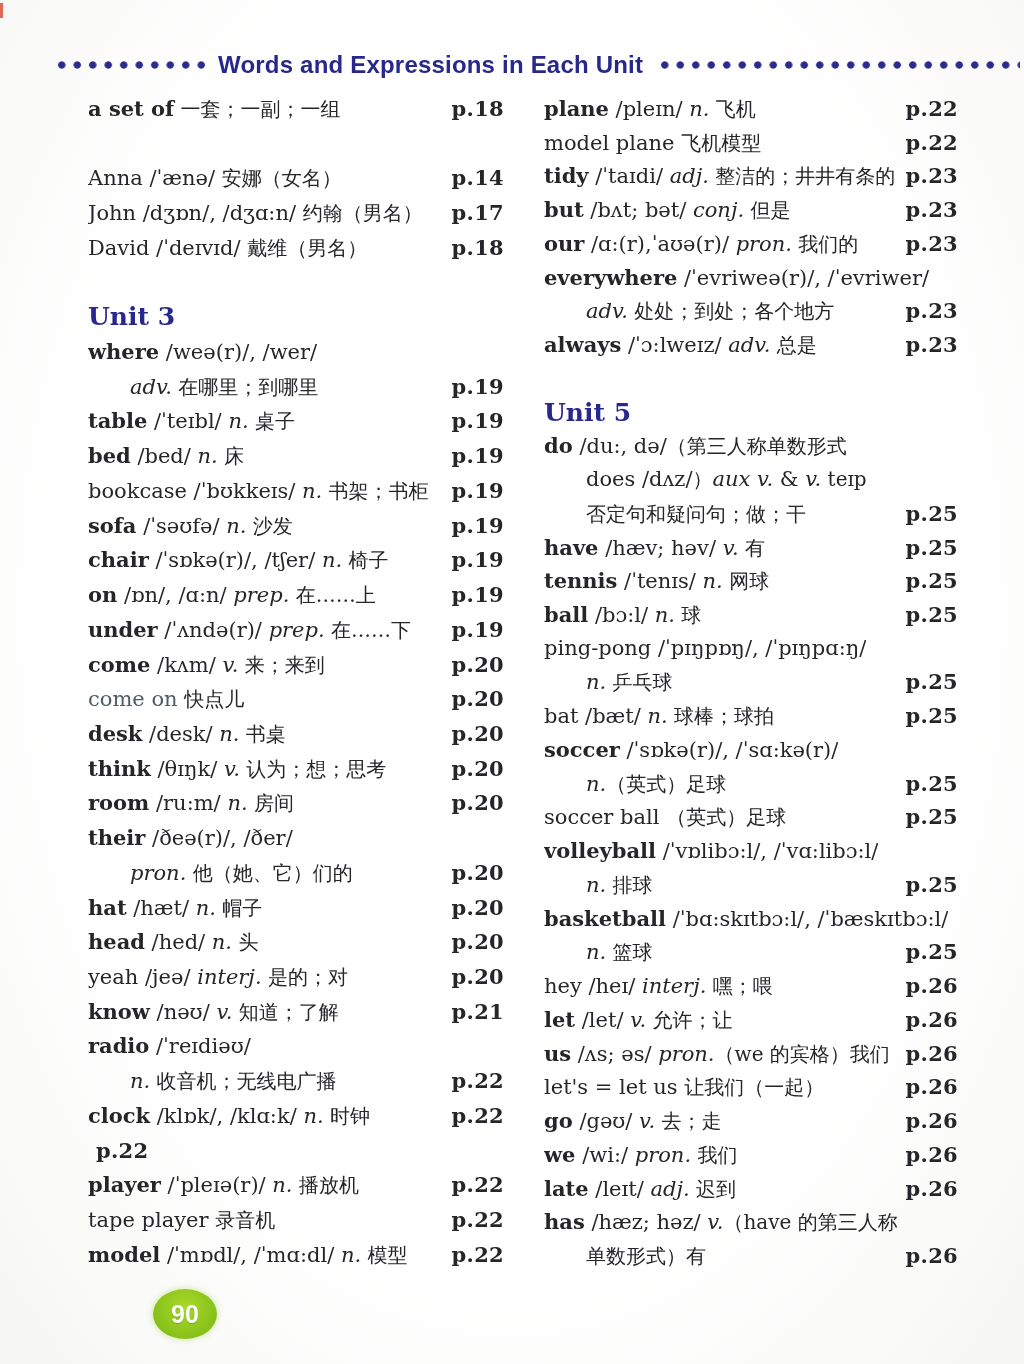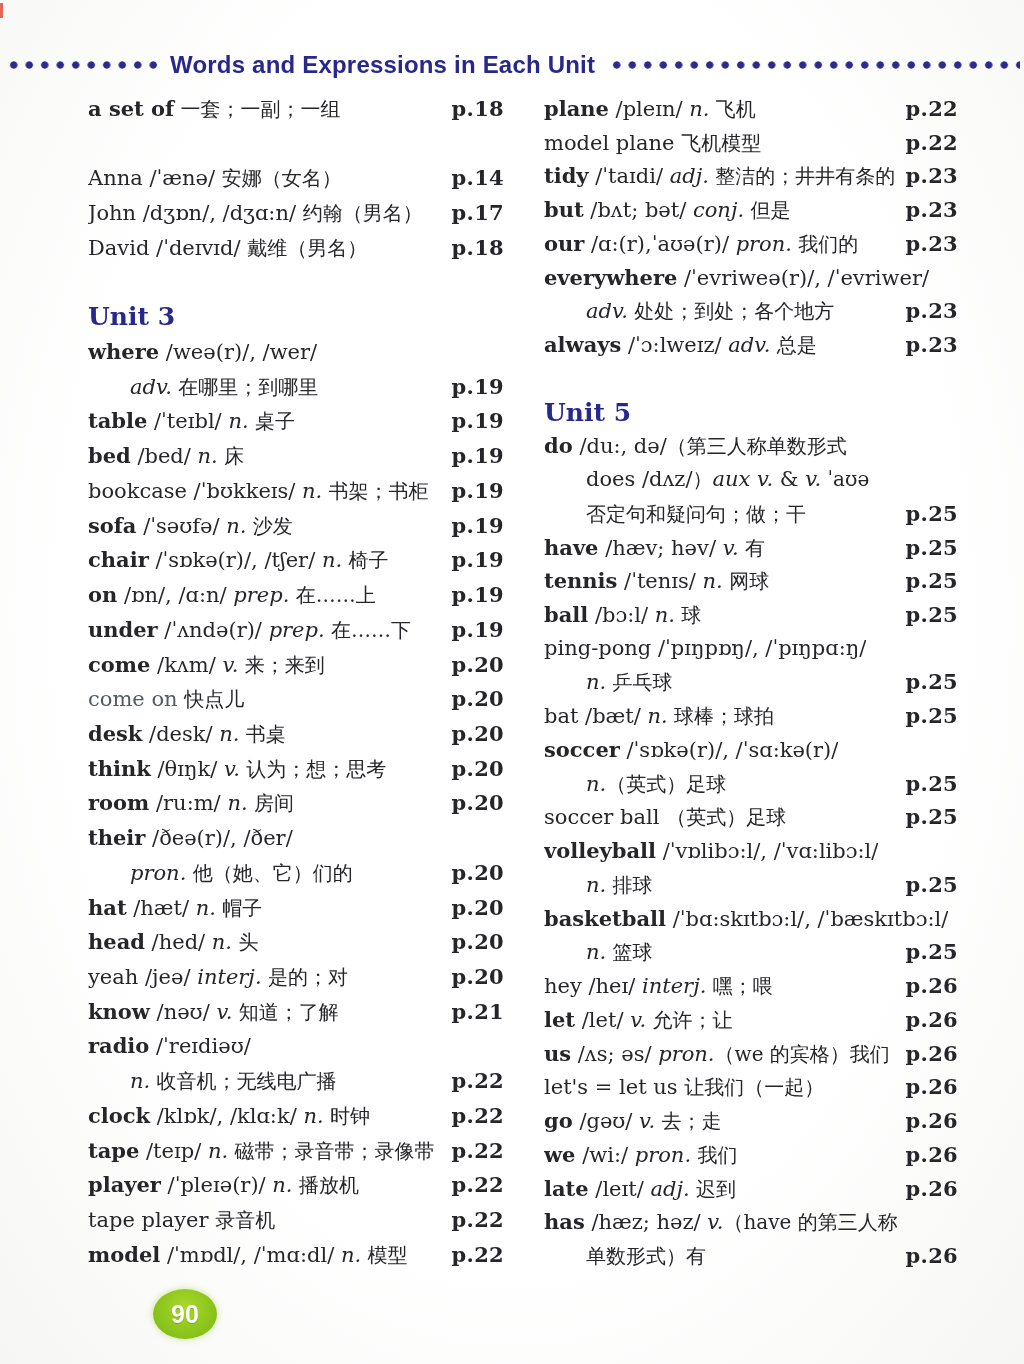--- a/index.html
+++ b/index.html
@@ -9,21 +9,21 @@
     font-family:"DejaVu Serif","Liberation Serif",serif;
     color:#26262a;
     overflow:hidden;
   }
   .page {
     position:relative; width:1024px; height:1364px;
     background: radial-gradient(ellipse at 50% 45%, #ffffff 62%, #f6f6f4 100%);
   }
   .edge-mark { position:absolute; left:0; top:3px; width:3px; height:15px; background:#dd4f38; opacity:.85; }
 
-  .header { position:absolute; top:46px; left:0; right:0; height:38px; display:flex; align-items:center; }
+  .header { position:absolute; top:46px; left:0; right:0; height:38px; display:flex; align-items:center;padding-left:48px; }
   .dots {
     height:12px;
     background-image: radial-gradient(circle, #2b2b8e 3.3px, rgba(43,43,142,0) 4px);
     background-size:15.5px 12px; background-repeat:repeat-x; background-position:left center;
   }
   .dots-left  { width:152px; margin-left:6px; }
   .dots-right { flex:1; margin-right:4px; }
   .title {
     font-family:"Liberation Sans","DejaVu Sans",sans-serif;
     font-weight:bold; font-size:24px; color:#28288c;
@@ -183,21 +183,20 @@
         </div>
         <div class="row e indent">
           <span class="segs"><span class="seg-italic">n.</span><span class="seg-cn"> 收音机；无线电广播</span></span>
           <span class="page-ref">p.22</span>
         </div>
         <div class="row e">
           <span class="segs"><span class="seg-bold">clock</span><span class="seg-reg"> /klɒk/, /klɑ:k/ </span><span class="seg-italic">n.</span><span class="seg-cn"> 时钟</span></span>
           <span class="page-ref">p.22</span>
         </div>
         <div class="row e">
-          <span class="segs"><span class="seg-bold">tape</span><span class="seg-reg"> /teɪp/ </span><span class="seg-italic">n.</span><span class="seg-cn"> 磁带；录音带；录像带</span></span>
           <span class="page-ref">p.22</span>
         </div>
         <div class="row e">
           <span class="segs"><span class="seg-bold">player</span><span class="seg-reg"> /ˈpleɪə(r)/ </span><span class="seg-italic">n.</span><span class="seg-cn"> 播放机</span></span>
           <span class="page-ref">p.22</span>
         </div>
         <div class="row e">
           <span class="segs"><span class="seg-reg">tape player </span><span class="seg-cn">录音机</span></span>
           <span class="page-ref">p.22</span>
         </div>
@@ -239,21 +238,21 @@
           <span class="segs"><span class="seg-bold">always</span><span class="seg-reg"> /ˈɔ:lweɪz/ </span><span class="seg-italic">adv.</span><span class="seg-cn"> 总是</span></span>
           <span class="page-ref">p.23</span>
         </div>
         <div class="row g"></div>
         <div class="row h">Unit 5</div>
         <div class="row e">
           <span class="segs"><span class="seg-bold">do</span><span class="seg-reg"> /du:, də/</span><span class="seg-cn">（第三人称单数形式</span></span>
           <span class="page-ref"></span>
         </div>
         <div class="row e indent">
-          <span class="segs"><span class="seg-reg">does /dʌz/</span><span class="seg-cn">）</span><span class="seg-italic">aux v.</span><span class="seg-reg"> &amp; </span><span class="seg-italic">v.</span><span class="seg-cn"> ˈaʊə</span></span>
+          <span class="segs"><span class="seg-reg">does /dʌz/</span><span class="seg-cn">）</span><span class="seg-italic">aux v.</span><span class="seg-reg"> &amp; </span><span class="seg-italic">v.</span><span class="seg-cn"> teɪp</span></span>
           <span class="page-ref"></span>
         </div>
         <div class="row e indent">
           <span class="segs"><span class="seg-cn">否定句和疑问句；做；干</span></span>
           <span class="page-ref">p.25</span>
         </div>
         <div class="row e">
           <span class="segs"><span class="seg-bold">have</span><span class="seg-reg"> /hæv; həv/ </span><span class="seg-italic">v.</span><span class="seg-cn"> 有</span></span>
           <span class="page-ref">p.25</span>
         </div>

